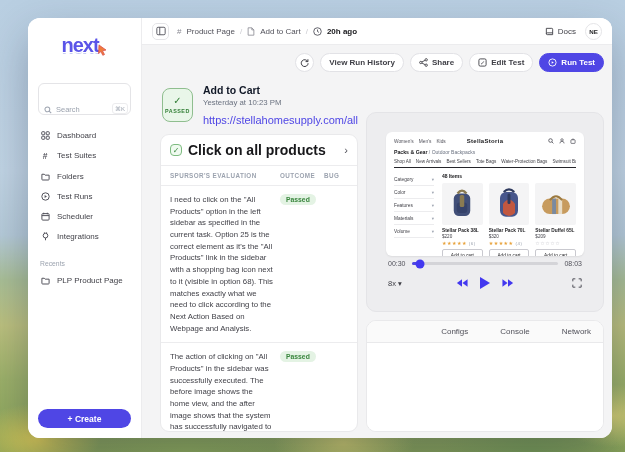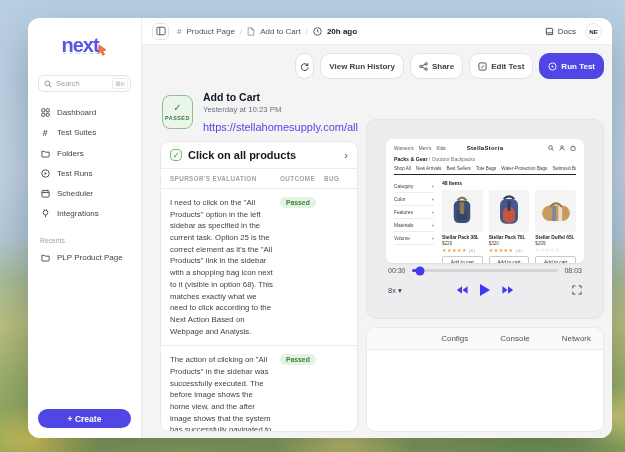--- a/index.html
+++ b/index.html
@@ -20,22 +20,22 @@
   .app-window { position:absolute; left:28px; top:18px; width:584px; height:420px;
     background:#fff; border-radius:12px; box-shadow:0 18px 45px rgba(20,30,60,.30);
     display:flex; overflow:hidden; }
 
   
   .sidebar { width:114px; background:#fff; border-right:1px solid #ececee; display:flex; flex-direction:column; }
   .logo-wrap { display:flex; align-items:center; justify-content:center; padding:16px 0 10px; }
   .logo-text { font-size:20px; font-weight:800; letter-spacing:-1px; color:#5a54e8;
     text-shadow:-1px -1px 0 #fff,1px -1px 0 #fff,-1px 1px 0 #fff,1px 1px 0 #fff,0 2px 0 #c9cdf2; }
   .logo-cursor { margin-left:-2px; margin-top:8px; }
-  .search-box { margin:8px 10px 6px; height:17px; border:1px solid #e4e4e7; border-radius:6px;
-    display:flex; align-items:center; gap:4px; padding:0 5px; background:#fff; }
+  .search-box { margin:16px 10px 6px; height:32px; border:1px solid #e4e4e7; border-radius:6px;
+    display:flex; align-items:flex-end; gap:4px; padding:0 5px; background:#fff; }
   .search-box input { border:0; outline:0; width:52px; font-size:7.5px; color:#3f3f46; font-family:"Liberation Sans",sans-serif; background:transparent; }
   .search-box input::placeholder { color:#9ca3af; }
   .kbd { font-size:6px; color:#9ca3af; border:1px solid #ececee; border-radius:3px; padding:1px 2px; margin-left:auto; }
   .nav { padding:4px 0; }
   .nav-item { display:flex; align-items:center; gap:7px; padding:5.5px 12px; font-size:8px; color:#3f3f46; cursor:pointer; }
   .nav-item .ni { width:10px; display:flex; justify-content:center; color:#52525b; font-size:8.5px; font-weight:700; }
   .section-label { font-size:6.8px; color:#9ca3af; padding:10px 12px 3px; }
   .spacer { flex:1; }
   .create-btn { margin:10px; height:19px; border-radius:10px; background:#4f46e5; color:#fff;
     font-size:8.5px; font-weight:600; display:flex; align-items:center; justify-content:center; cursor:pointer; }
@@ -48,21 +48,21 @@
   .crumbs .ic { color:#8a8a93; display:flex; }
   .crumbs .sep { color:#c9c9cf; }
   .crumb-time { font-weight:700; color:#18181b; }
   .top-right { margin-left:auto; display:flex; align-items:center; gap:9px; }
   .docs-link { display:flex; align-items:center; gap:4px; font-size:8px; color:#3f3f46; cursor:pointer; }
   .avatar { width:17px; height:17px; border-radius:50%; border:1px solid #e4e4e7; background:#fff;
     font-size:6.2px; font-weight:700; color:#27272a; display:flex; align-items:center; justify-content:center; cursor:pointer; }
 
   .content { flex:1; display:flex; flex-direction:column; padding:8px 8px 6px 18px; min-height:0; }
   .toolbar { display:flex; justify-content:flex-end; gap:6px; }
-  .tb-btn { height:26px; border:1px solid #e2e2e6; background:#fff; border-radius:10px; display:flex; align-items:center; gap:4px;
+  .tb-btn { height:19px; border:1px solid #e2e2e6; background:#fff; border-radius:10px; display:flex; align-items:center; gap:4px;
     padding:0 8px; font-size:8px; font-weight:600; color:#3f3f46; cursor:pointer; }
   .tb-icon-btn { width:19px; padding:0; justify-content:center; }
   .tb-primary { background:#4f46e5; border-color:#4f46e5; color:#fff; }
 
   .body-row { flex:1; display:flex; gap:8px; margin-top:8px; min-height:0; }
   .left-col { flex:1; display:flex; flex-direction:column; min-width:0; }
   .right-col { width:238px; display:flex; flex-direction:column; min-height:0; }
 
   .run-header { display:flex; gap:10px; margin:4px 0 8px 2px; align-items:center; }
   .passed-box { width:42px; height:34px; background:#e9f6e9; border:1px solid #8fbe8f; border-radius:8px;
@@ -70,21 +70,21 @@
   .passed-box .chk { font-size:10px; line-height:10px; }
   .passed-box .lbl { font-size:5.4px; font-weight:700; letter-spacing:.5px; margin-top:2px; }
   .run-title { font-size:10.5px; font-weight:700; color:#111827; }
   .run-time { font-size:7.8px; color:#6b7280; margin-top:2px; }
   .run-url { font-size:11px; color:#4f46e5; margin-top:7px; cursor:pointer; }
 
   .step-card { flex:1; background:#fff; border:1px solid #e9e9eb; border-radius:9px; overflow:hidden; display:flex; flex-direction:column; min-height:0; }
   .step-head { display:flex; align-items:center; gap:6px; padding:7px 9px; border-bottom:1px solid #ececee; }
   .mini-check { width:12px; height:12px; border:1px solid #7dbb80; background:#f0faf0; border-radius:4px;
     color:#3c8a40; font-size:8px; display:flex; align-items:center; justify-content:center; }
-  .step-title { font-size:11px; font-weight:700; color:#18181b; }
+  .step-title { font-size:14px; font-weight:700; color:#18181b; }
   .step-chevron { margin-left:auto; color:#52525b; font-size:11px; cursor:pointer; line-height:1; }
   .eval-header, .eval-row { display:grid; grid-template-columns:1fr 44px 24px; padding:6px 9px; }
   .eval-header { border-bottom:1px solid #ececee; }
   .eval-header span { font-size:6.3px; letter-spacing:.4px; color:#9ca3af; font-weight:600; }
   .eval-body { flex:1; overflow:hidden; }
   .eval-row { padding:8px 9px; border-bottom:1px solid #ececee; }
   .eval-text { font-size:7.8px; line-height:1.5; color:#3f3f46; padding-right:6px; }
   .pill { justify-self:start; align-self:start; font-size:6.8px; font-weight:600; color:#38853c; background:#e4f3e4; border-radius:8px; padding:2px 6px; }
 
   

